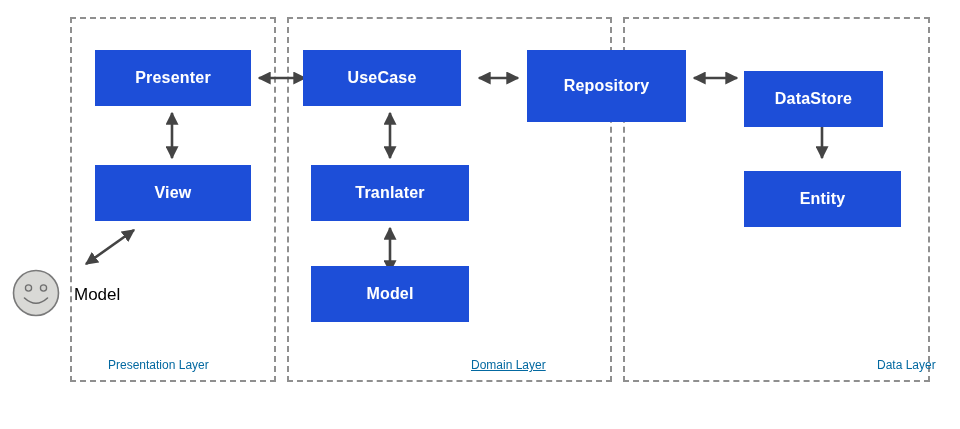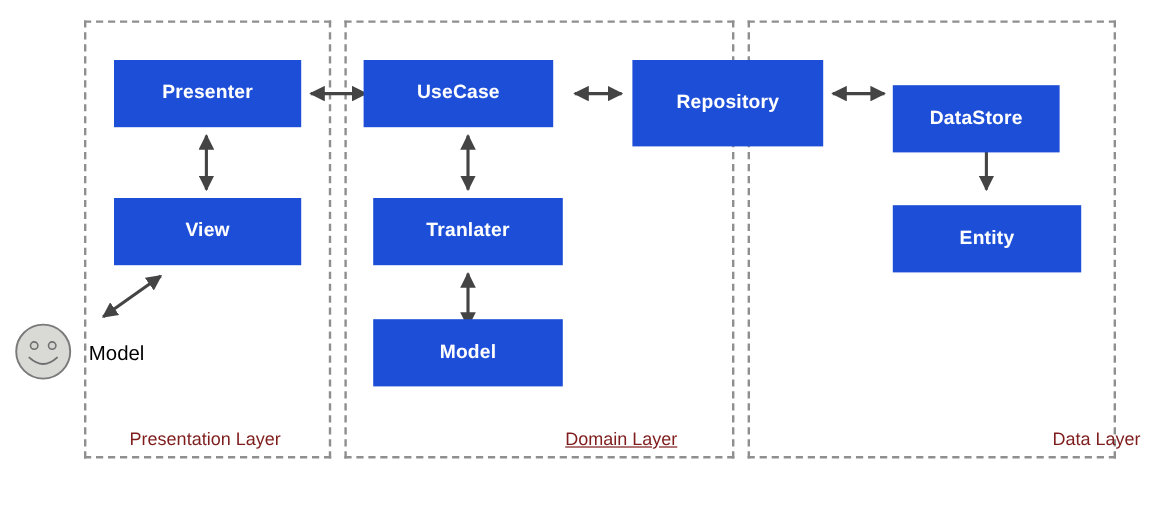--- a/index.html
+++ b/index.html
@@ -28,22 +28,22 @@
   }
   
   .layer-box {
     position: absolute;
     border: 2px dashed #8f8f8f;
     box-sizing: border-box;
     background: transparent;
   }
   .layer-label {
     position: absolute;
-    font-size: 15px;
-    color: #7f1d1d;
+    font-size: 12px;
+    color: #0369a1;
     white-space: nowrap;
     font-family: "Liberation Sans", sans-serif;
   }
   
   .node {
     position: absolute;
     background: #1d4ed8;
     color: #ffffff;
     display: flex;
     align-items: center;

